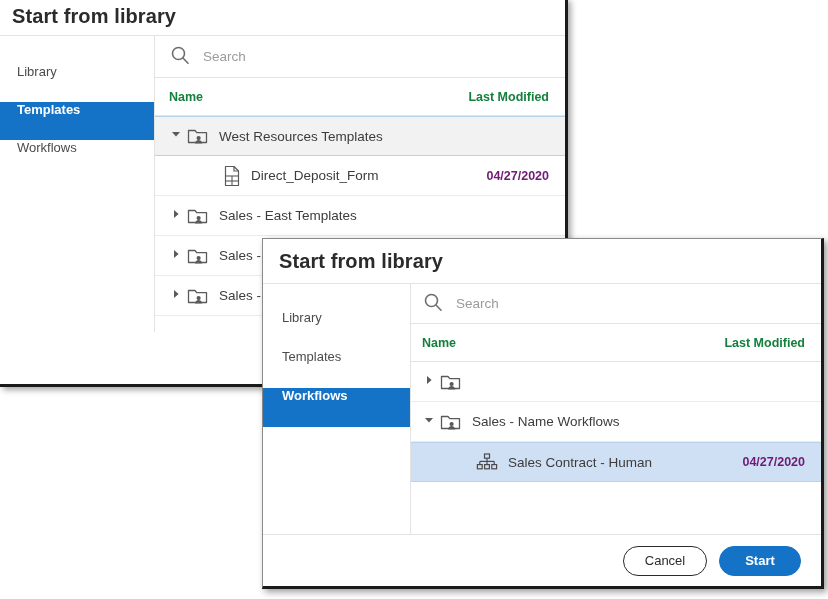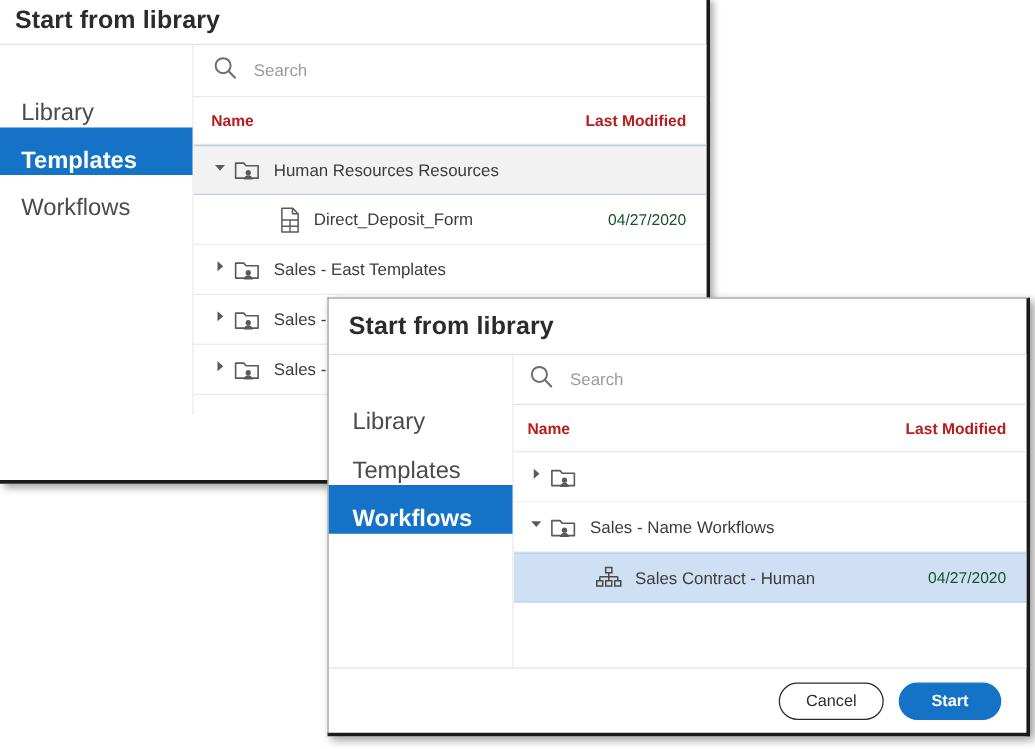--- a/index.html
+++ b/index.html
@@ -52,22 +52,22 @@
   .sidebar {
     flex: 0 0 auto;
     background: #ffffff;
     border-right: 1px solid #e3e3e3;
     display: flex;
     flex-direction: column;
   }
 
   .side-item {
     display: flex;
-    align-items: flex-end;
-    font-size: 19px;
+    align-items: flex-start;
+    font-size: 13px;
     color: #4b4b4b;
     cursor: pointer;
     white-space: nowrap;
   }
   .side-item.selected {
     background: #1473c7;
     color: #ffffff;
     font-weight: bold;
   }
 
@@ -99,21 +99,21 @@
   }
   .search-input::placeholder { color: #9b9b9b; }
 
   .col-head {
     flex: 0 0 auto;
     display: flex;
     align-items: center;
     justify-content: space-between;
     border-bottom: 1px solid #e3e3e3;
     background: #ffffff;
-    color: #b91c1c;
+    color: #15803d;
     font-size: 12.5px;
     font-weight: bold;
     cursor: pointer;
   }
 
   .rows {
     flex: 1 1 auto;
     overflow: hidden;
     background: #ffffff;
   }
@@ -141,23 +141,24 @@
   .row-left { display: flex; align-items: center; min-width: 0; }
   .row-label {
     font-size: 13.5px;
     color: #3c3c3c;
     white-space: nowrap;
     overflow: hidden;
     text-overflow: ellipsis;
   }
   .row-date {
     font-size: 12.5px;
-    color: #14532d;
+    color: #701a75;
     white-space: nowrap;
     flex: 0 0 auto;
+    font-weight: bold;
   }
 
   .twisty { flex: 0 0 auto; display: block; }
 
   .icon-slot { flex: 0 0 auto; display: block; }
 
   
   .dialog-footer {
     flex: 0 0 auto;
     display: flex;
@@ -279,21 +280,21 @@
             <div class="row hovered">
               <div class="row-left">
                 <span class="twisty" style="margin-left: 6px; margin-right: 4px;"><svg width="14" height="14" viewBox="0 0 14 14">
                     <path d="M3 5 L11 5 L7 9.6 Z" fill="#5a5a5a"></path>
                   </svg></span>
                 <span class="icon-slot" style="margin-right: 10px; line-height: 0;"><svg width="22" height="20" viewBox="0 0 22 20">
                     <path d="M1.5 4.5 H8 L9.8 6.6 H19.5 V16.5 H1.5 Z" fill="none" stroke="#5a5a5a" stroke-width="1.3" stroke-linejoin="round"></path>
                     <circle cx="11.6" cy="12.1" r="2.1" fill="#5a5a5a"></circle>
                     <path d="M7.9 17.6 c0.5-2.4 2.0-3.5 3.7-3.5 s3.2 1.1 3.7 3.5 Z" fill="#5a5a5a"></path>
                   </svg></span>
-                <span class="row-label">Human Resources Resources</span>
+                <span class="row-label">West Resources Templates</span>
               </div>
               <span class="row-date"></span>
             </div>
             <div class="row">
               <div class="row-left">
                 <span class="child-indent"></span>
                 <span class="twisty" style="margin-left: 6px; margin-right: 4px;"><svg width="14" height="14" viewBox="0 0 14 14"></svg></span>
                 <span class="icon-slot" style="margin-right: 10px; line-height: 0;"><svg width="18" height="22" viewBox="0 0 18 22">
                     <path d="M2.5 1.5 H11 L15.5 6 V20.5 H2.5 Z" fill="none" stroke="#5a5a5a" stroke-width="1.2" stroke-linejoin="round"></path>
                     <path d="M11 1.5 V6 H15.5" fill="none" stroke="#5a5a5a" stroke-width="1.2" stroke-linejoin="round"></path>

